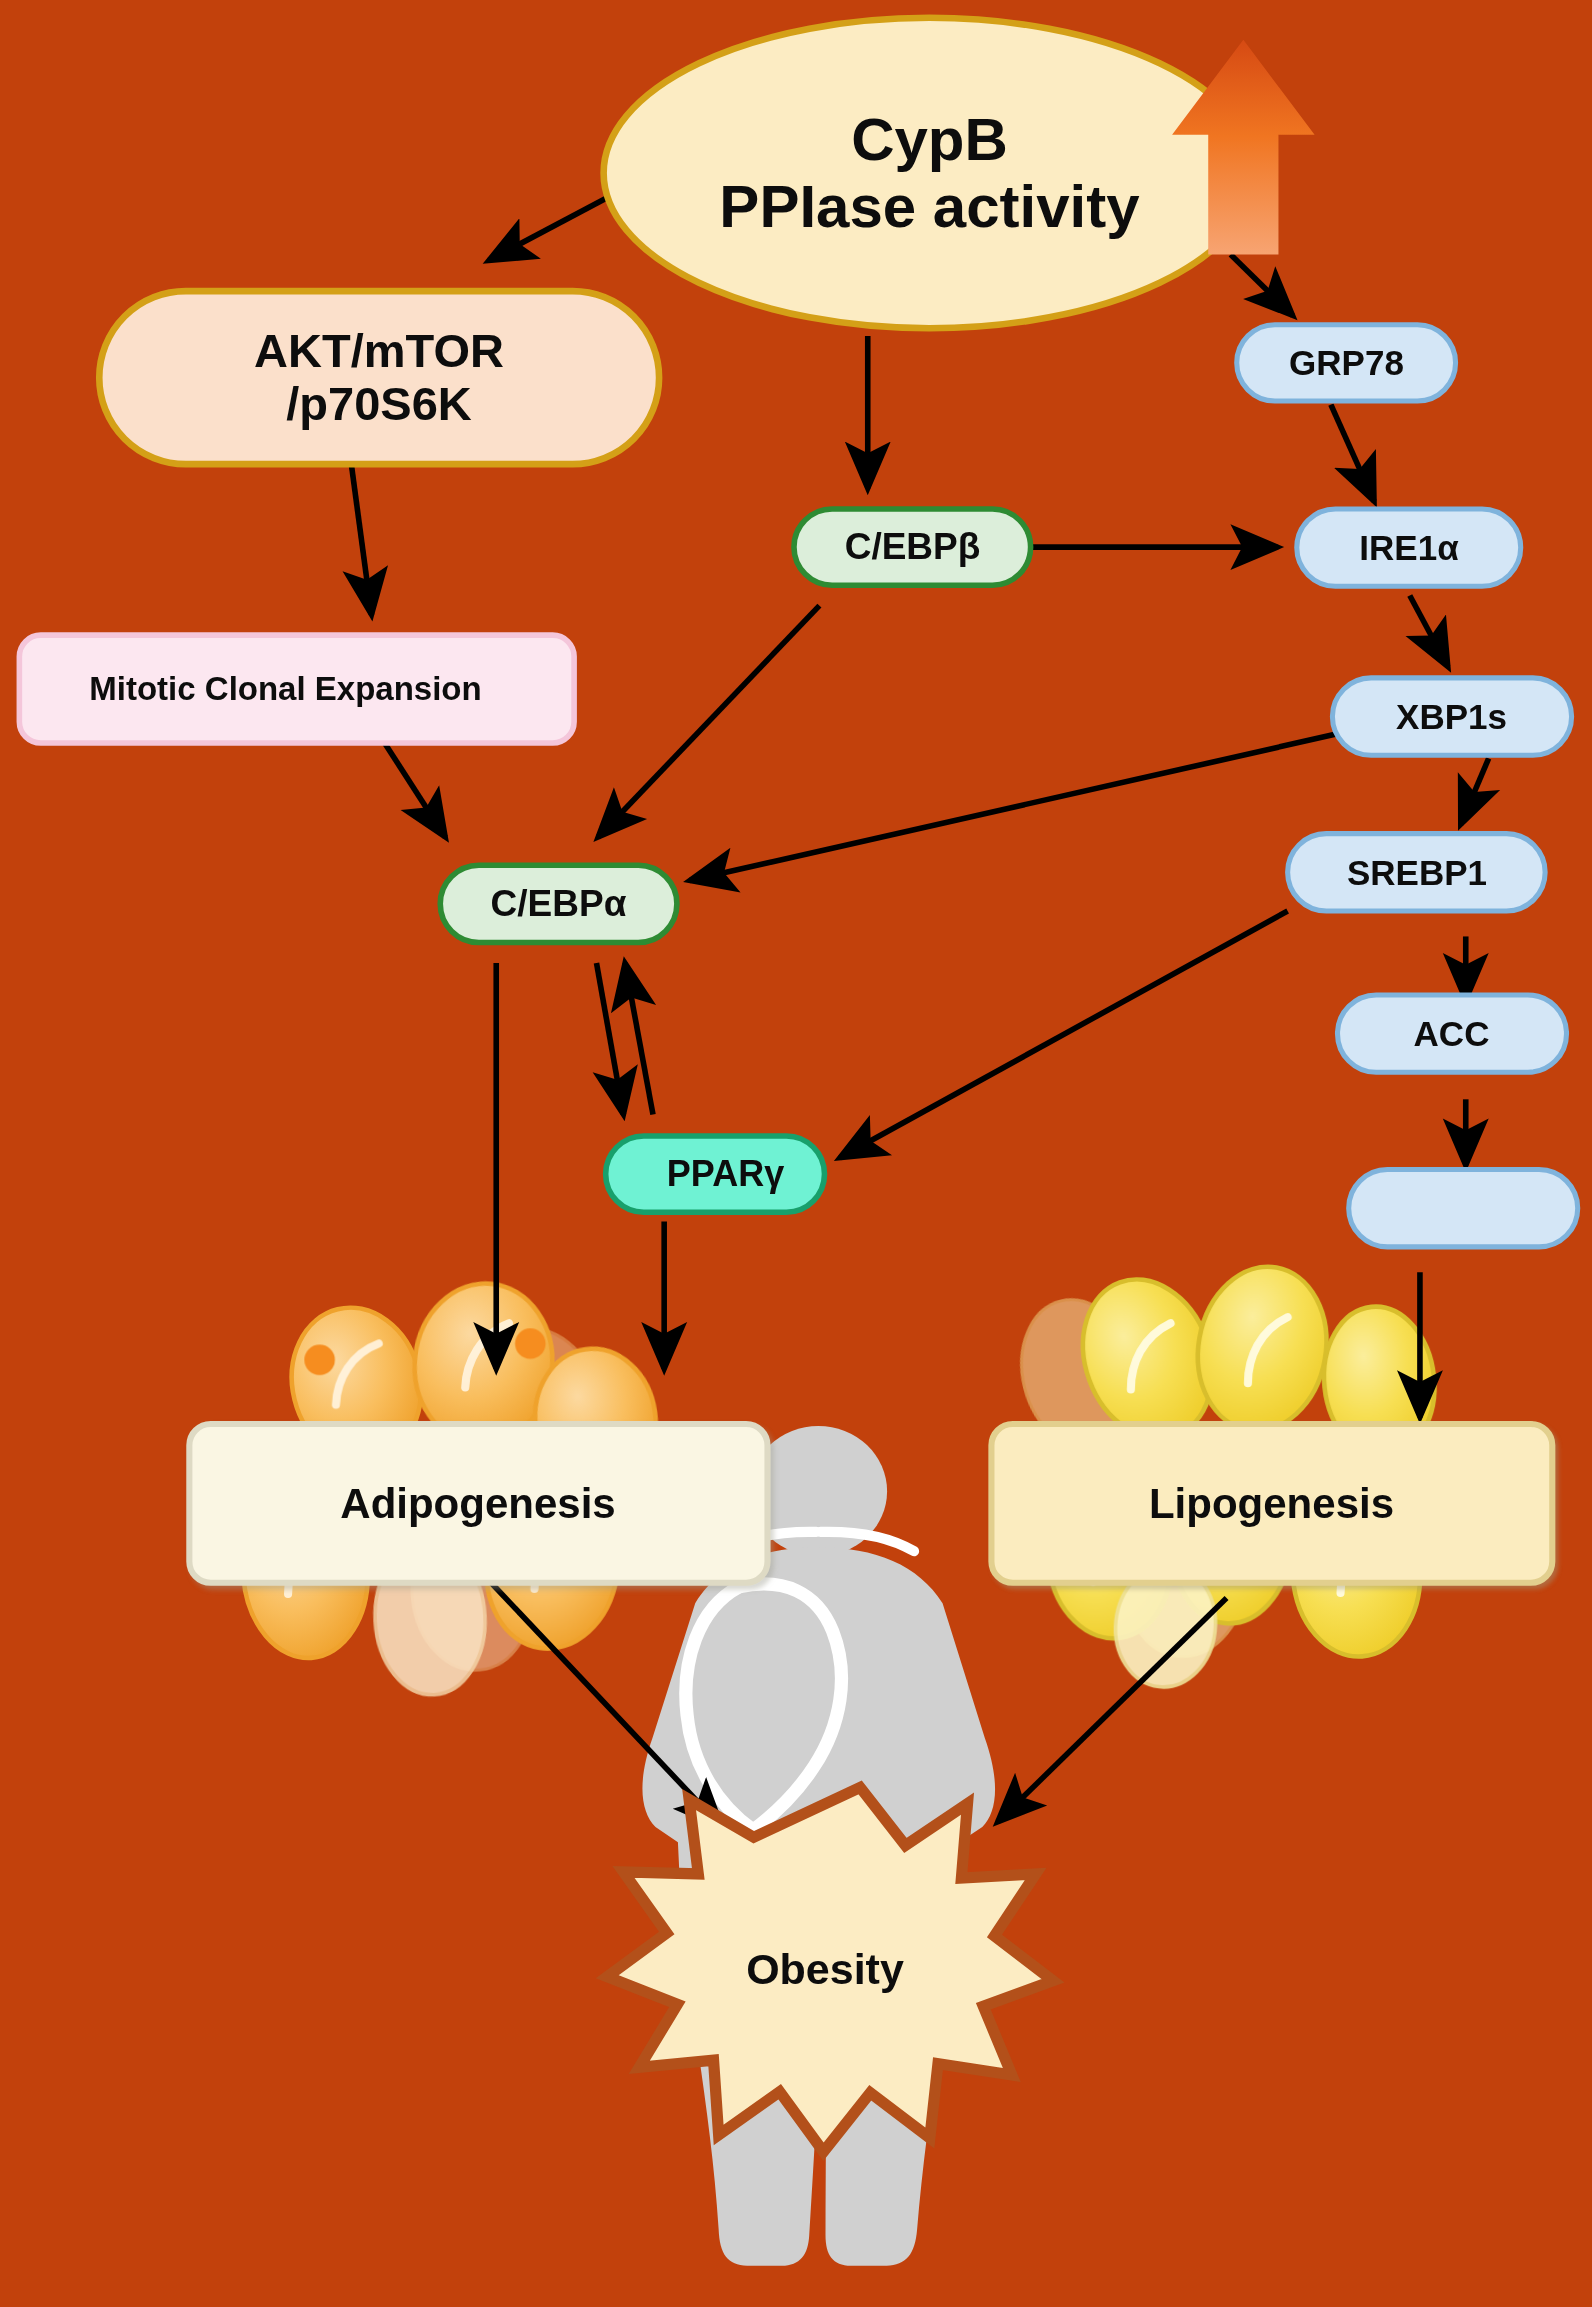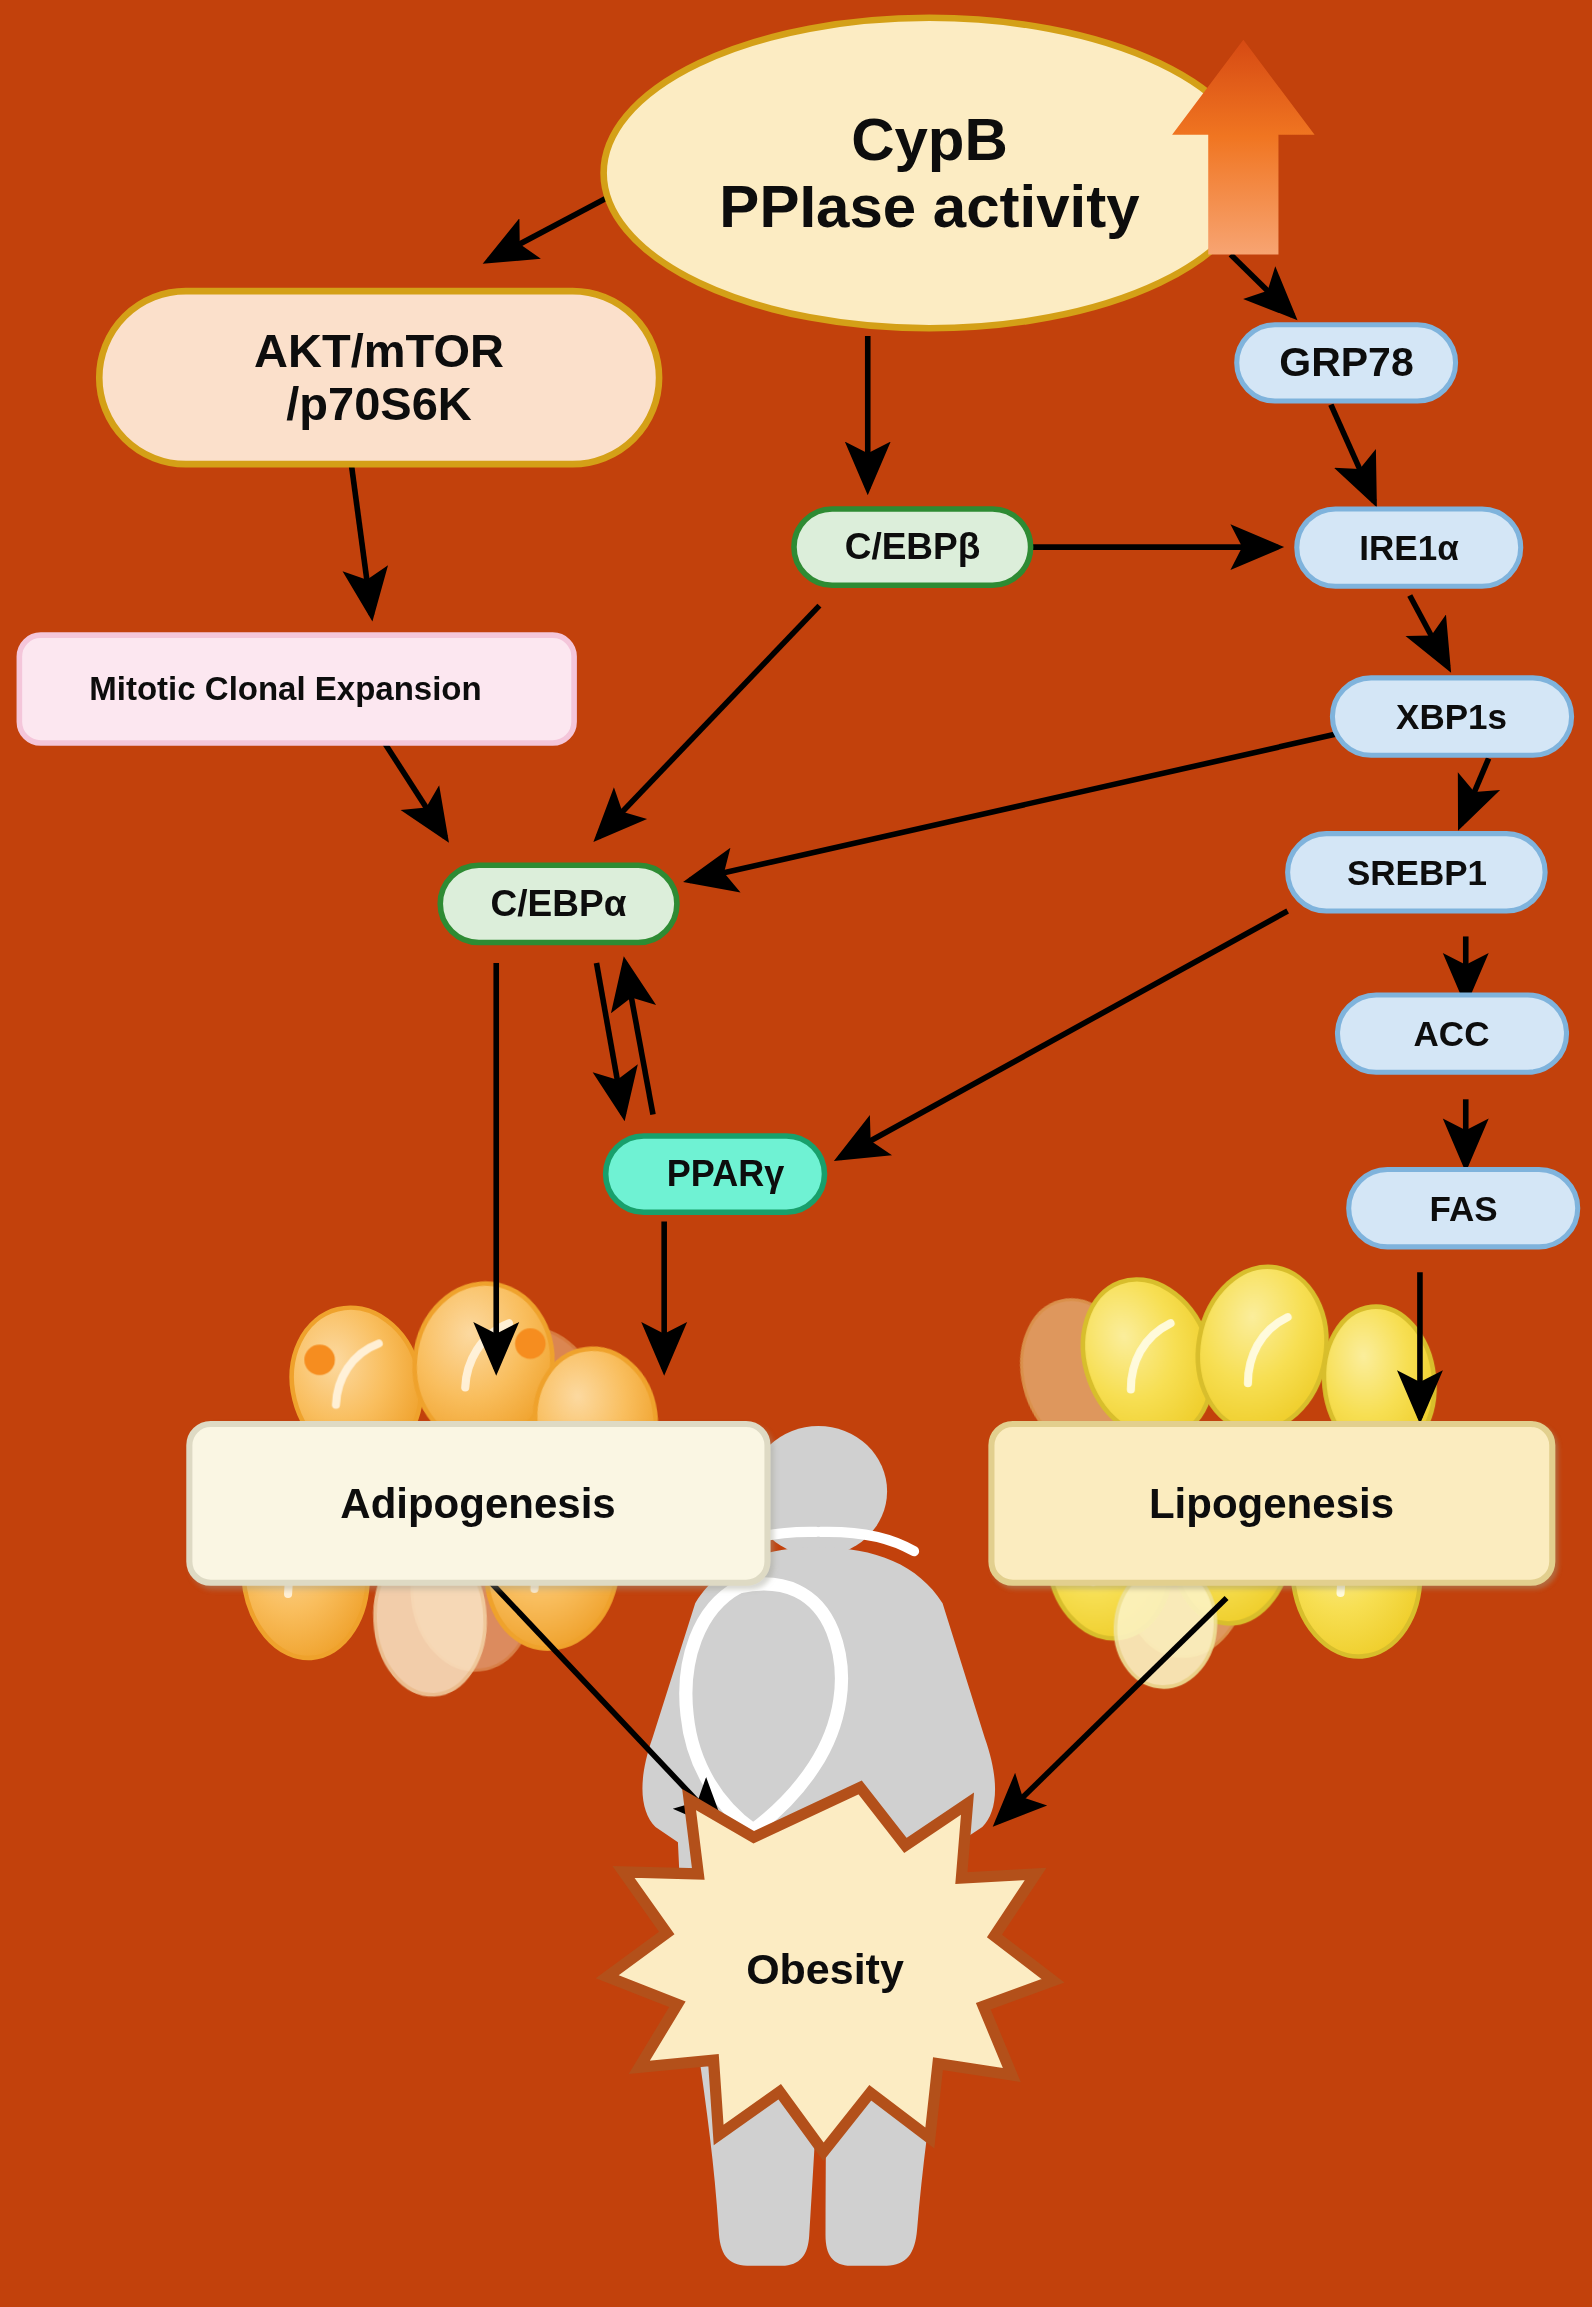--- a/index.html
+++ b/index.html
@@ -211,24 +211,23 @@
   </svg>
 
   <div class="nodelabel" style="left:604px;top:79px;width:651px;height:188px;font-size:60px;">CypB
 PPIase activity</div>
   <div class="nodelabel" style="left:99px;top:291px;width:560px;height:173px;font-size:47px;">AKT/mTOR
 /p70S6K</div>
   <div class="nodelabel" style="left:8px;top:635px;width:555px;height:108px;font-size:33px;">Mitotic Clonal Expansion</div>
   <div class="nodelabel" style="left:440px;top:865px;width:237px;height:77px;font-size:37px;">C/EBPα</div>
   <div class="nodelabel" style="left:794px;top:509px;width:237px;height:76px;font-size:37px;">C/EBPβ</div>
   <div class="nodelabel" style="left:616px;top:1136px;width:219px;height:76px;font-size:36px;">PPARγ</div>
-  <div class="nodelabel" style="left:1237px;top:325px;width:219px;height:76px;font-size:41px;">GRP78</div>
+  <div class="nodelabel" style="left:1237px;top:325px;width:219px;height:76px;font-size:35px;">GRP78</div>
   <div class="nodelabel" style="left:1297px;top:509px;width:224px;height:77px;font-size:35px;">IRE1α</div>
   <div class="nodelabel" style="left:1332px;top:678px;width:239px;height:77px;font-size:35px;">XBP1s</div>
   <div class="nodelabel" style="left:1288px;top:834px;width:258px;height:77px;font-size:35px;">SREBP1</div>
   <div class="nodelabel" style="left:1337px;top:995px;width:229px;height:77px;font-size:35px;">ACC</div>
-  <div class="nodelabel" style="left:1349px;top:1170px;width:229px;height:77px;font-size:35px;">FAS</div>
   <div class="nodelabel" style="left:991px;top:1424px;width:561px;height:159px;font-size:42px;">Lipogenesis</div>
   <div class="nodelabel" style="left:189px;top:1424px;width:578px;height:159px;font-size:42px;">Adipogenesis</div>
   <div class="nodelabel" style="left:662px;top:1929px;width:326px;height:81px;font-size:43px;">Obesity</div>
 
 </div>
 
 
 </body></html>

